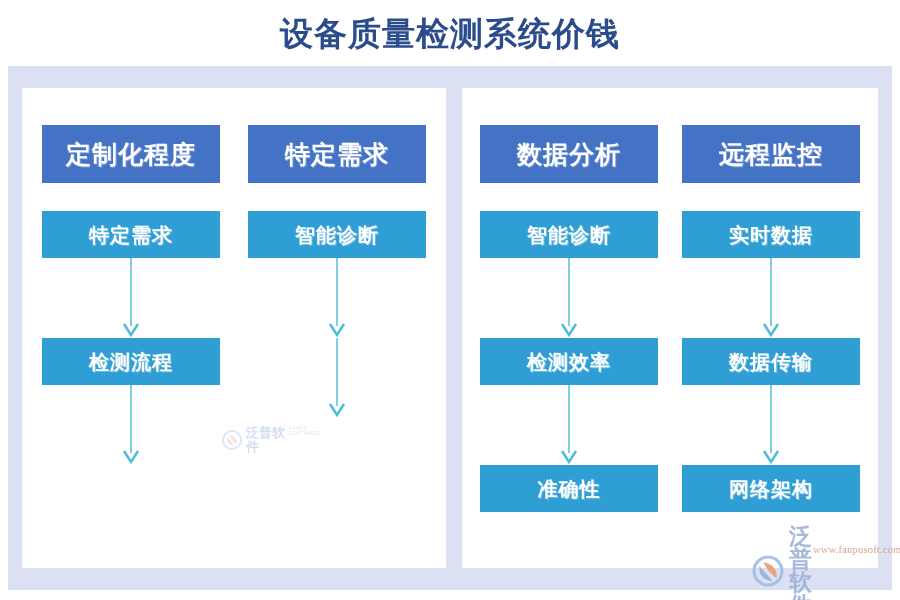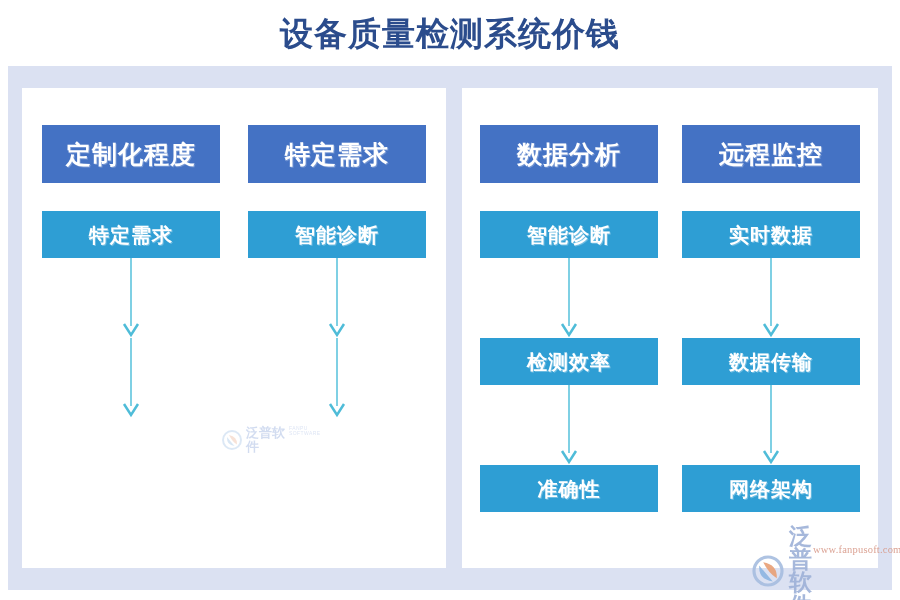--- a/index.html
+++ b/index.html
@@ -192,20 +192,23 @@
         </div>
         <div class="gap-hdr"></div>
         <div class="item-box">
           <span class="label">特定需求</span>
         </div>
         <div class="connector">
           <svg width="178" height="80" viewBox="0 0 178 80">
             <line x1="89" y1="0" x2="89" y2="68" stroke="#7FD0E4" stroke-width="2"></line>
             <path d="M82 66 L89 77 L96 66" fill="none" stroke="#4FBCD8" stroke-width="2.5"></path>
           </svg>
+        </div>
+        <div class="item-box">
+          <span class="label">检测流程</span>
         </div>
         <div class="connector">
           <svg width="178" height="80" viewBox="0 0 178 80">
             <line x1="89" y1="0" x2="89" y2="68" stroke="#7FD0E4" stroke-width="2"></line>
             <path d="M82 66 L89 77 L96 66" fill="none" stroke="#4FBCD8" stroke-width="2.5"></path>
           </svg>
         </div>
       </div>
 
       <div class="column">

